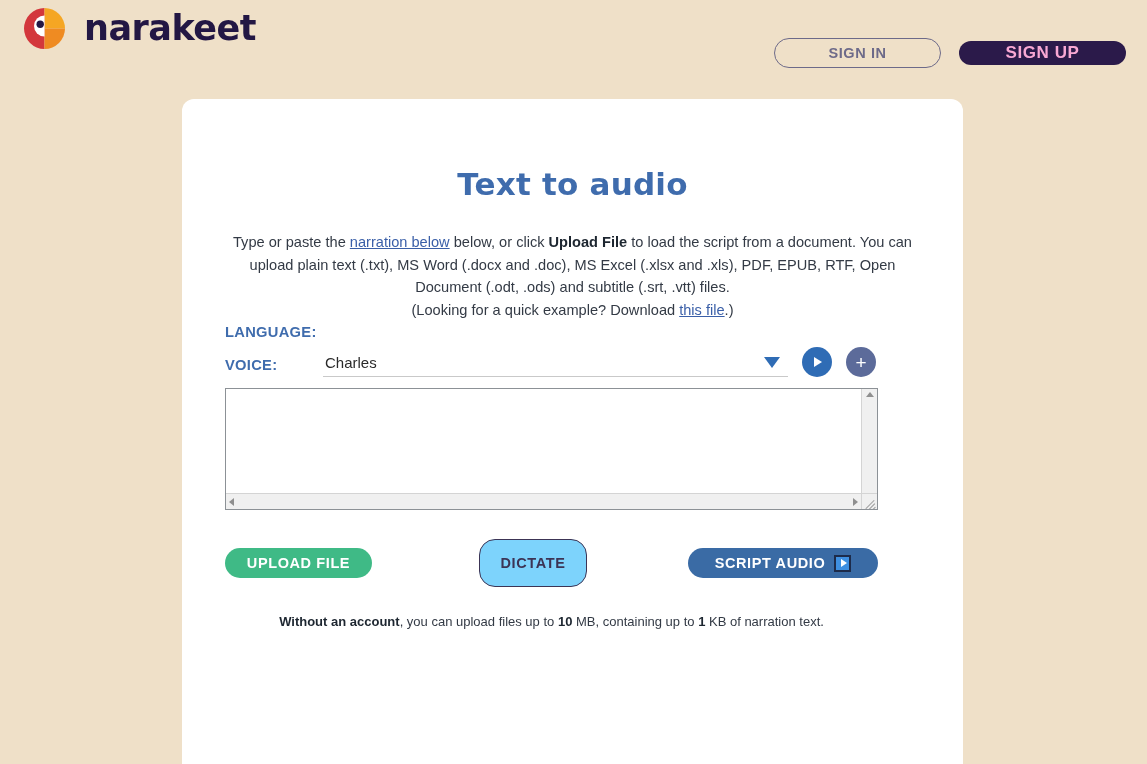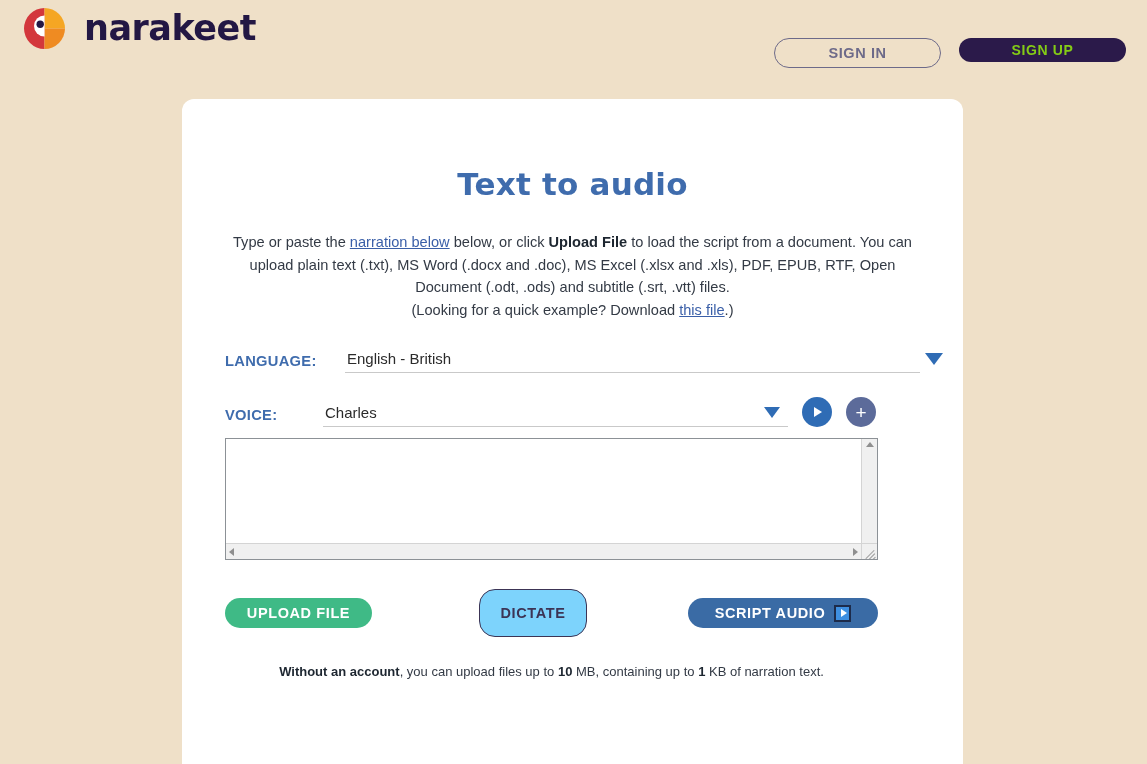--- a/index.html
+++ b/index.html
@@ -53,21 +53,21 @@
     font-size: 17px;
     color: #2f3b4a;
     text-decoration: none;
     cursor: pointer;
     white-space: nowrap;
   }
 
   .auth-area {
     margin-left: auto;
     display: flex;
-    align-items: flex-start;
+    align-items: center;
     gap: 18px;
     margin-top: 48px;
   }
   .btn-signin {
     width: 167px;
     height: 30px;
     border-radius: 16px;
     border: 1.6px solid #6d6a89;
     background: transparent;
     color: #6d6a89;
@@ -79,22 +79,22 @@
     align-items: center;
     justify-content: center;
     font-family: "Liberation Sans", sans-serif;
   }
   .btn-signup {
     width: 167px;
     height: 24px;
     border-radius: 16px;
     border: none;
     background: #2b1a4a;
-    color: #84cc16;
-    font-size: 14px;
+    color: #f9a8d4;
+    font-size: 17px;
     font-weight: bold;
     letter-spacing: 0.6px;
     cursor: pointer;
     display: flex;
     align-items: center;
     justify-content: center;
     font-family: "Liberation Sans", sans-serif;
   }
 
   
@@ -130,21 +130,21 @@
     color: #3a5fa8;
     text-decoration: underline;
   }
   .intro b { font-weight: bold; color: #1d2630; }
   .intro-line2 { margin-top: 0; }
 
   
   .form-row {
     display: flex;
     align-items: flex-end;
-    margin-top: 24px;
+    margin-top: 3px;
   }
   .field-label {
     font-size: 14.7px;
     font-weight: bold;
     color: #3f6cad;
     letter-spacing: 0.3px;
     flex: 0 0 auto;
     padding-bottom: 4px;
     font-family: "Liberation Sans", sans-serif;
   }
@@ -381,24 +381,20 @@
 
   <p class="intro">
     <span>Type or paste the </span><a href="#">narration below</a><span> below, or click </span><b>Upload File</b><span> to load the script from a document. You can upload plain text (.txt), MS Word (.docx and .doc), MS Excel (.xlsx and .xls), PDF, EPUB, RTF, Open Document (.odt, .ods) and subtitle (.srt, .vtt) files.</span>
   </p>
   <p class="intro intro-line2">
     <span>(Looking for a quick example? Download </span><a href="#">this file</a><span>.)</span>
   </p>
 
   <div class="form-row" id="row-language">
     <div class="field-label">LANGUAGE:</div>
-    <div class="select-wrap" id="lang-select-wrap">
-      <span class="select-value">English - British</span>
-      <span class="caret" id="lang-caret"></span>
-    </div>
   </div>
 
   <div class="form-row" id="row-voice">
     <div class="field-label">VOICE:</div>
     <div class="select-wrap" id="voice-select-wrap">
       <span class="select-value">Charles</span>
       <span class="caret" id="voice-caret"></span>
     </div>
     <button class="circle-btn circle-play">
       <span class="tri-white"></span>

